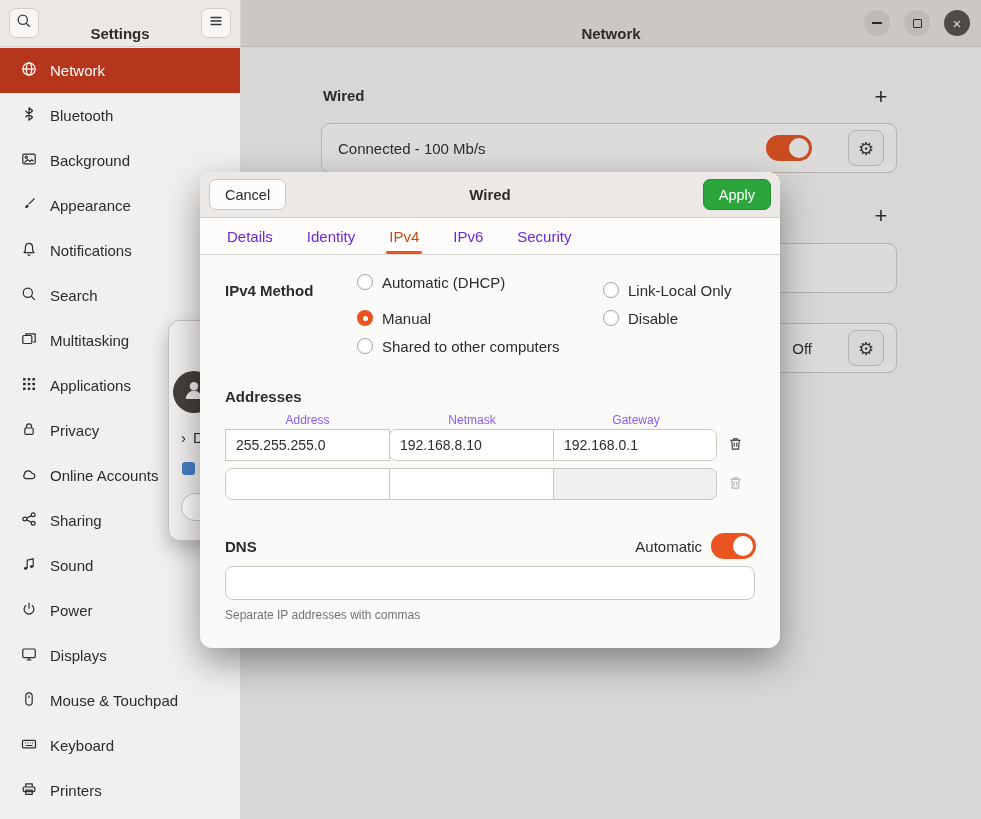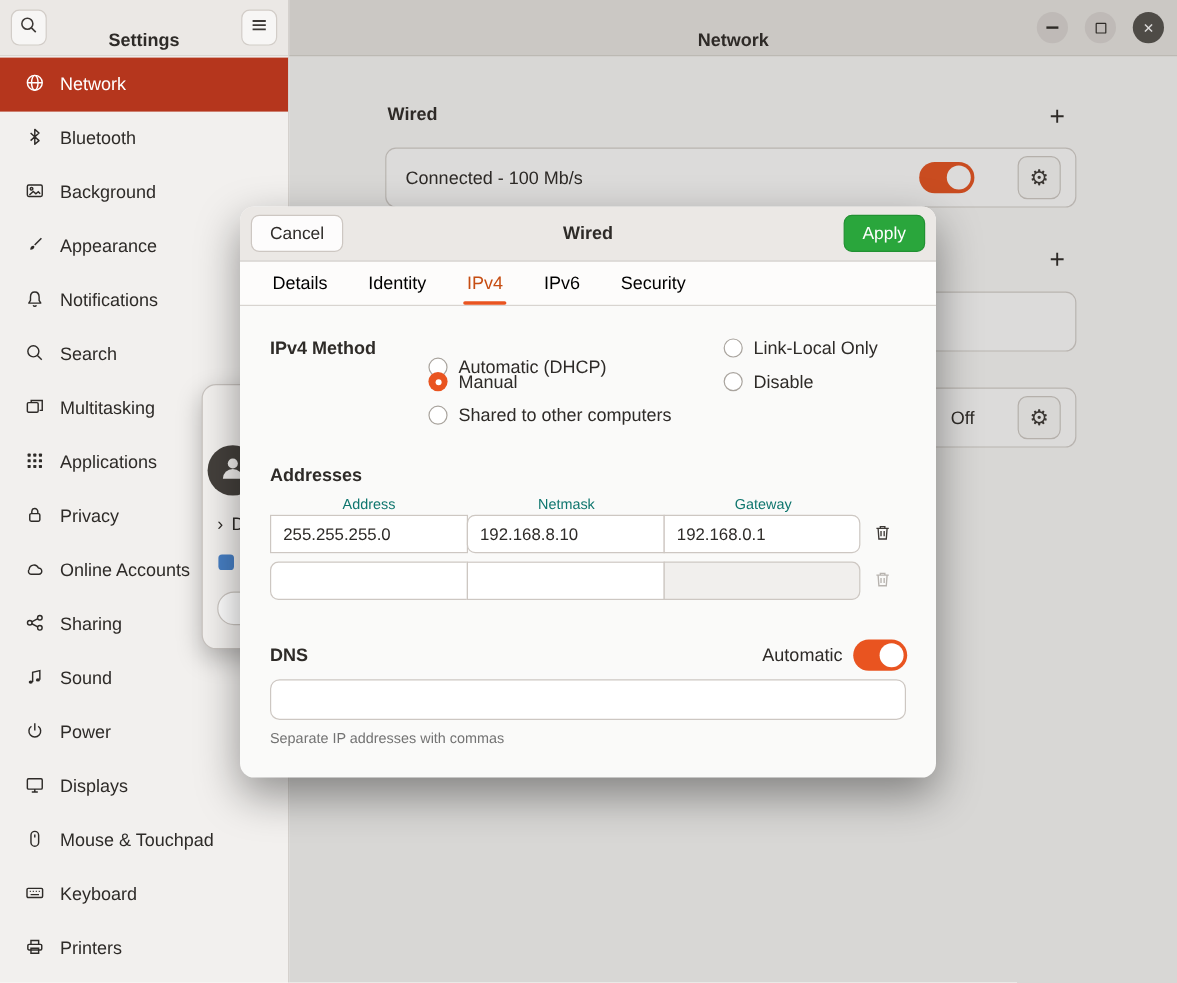--- a/index.html
+++ b/index.html
@@ -45,30 +45,30 @@
   .bgd-pill { position: absolute; left: 12px; top: 172px; width: 150px; height: 28px; border-radius: 14px; background: #fff; border: 1px solid #ccc7c2; }
 
   
   .dialog { position: absolute; left: 200px; top: 172px; width: 580px; height: 476px; background: #fafaf9; border-radius: 12px; z-index: 6; box-shadow: 0 14px 36px rgba(0,0,0,0.4); overflow: hidden; }
   .dlg-hdr { height: 46px; background: #ebe8e5; border-bottom: 1px solid #d5d1cd; display: flex; align-items: center; padding: 0 9px; position: relative; }
   .dlg-title { position: absolute; left: 0; right: 0; text-align: center; font-weight: 700; font-size: 15px; pointer-events: none; }
   .btn { height: 31px; padding: 0 15px; border-radius: 7px; font-size: 14.5px; display: flex; align-items: center; position: relative; z-index: 1; }
   .btn-cancel { background: #fdfcfc; border: 1px solid #cdc7c2; color: #2e2b28; }
   .btn-apply { margin-left: auto; background: #2aa63c; border: 1px solid #219132; color: #fff; }
   .dlg-tabs { height: 37px; background: #fdfcfb; border-bottom: 1px solid #d8d4d0; display: flex; align-items: stretch; padding-left: 10px; }
-  .tab { padding: 0 17px; display: flex; align-items: center; font-size: 15px; position: relative; color: #000000; }
+  .tab { padding: 0 17px; display: flex; align-items: center; font-size: 15px; position: relative; color: #6d28d9; }
   .tab.active { color: #c64d12; }
   .tab.active::after { content: ""; position: absolute; left: 14px; right: 14px; bottom: 0; height: 3px; background: #e95420; border-radius: 2px; }
   .dlg-body { position: relative; height: 392px; }
   .bold-label { position: absolute; font-weight: 700; font-size: 15px; }
   .radio { position: absolute; display: flex; align-items: center; gap: 9px; font-size: 15px; height: 22px; }
   .rdot { width: 16px; height: 16px; border-radius: 50%; border: 1.5px solid #a9a49e; background: #fff; flex-shrink: 0; position: relative; }
   .radio.sel .rdot { border: none; background: #e95420; }
   .radio.sel .rdot::after { content: ""; position: absolute; left: 5.5px; top: 5.5px; width: 5px; height: 5px; border-radius: 50%; background: #fff; }
-  .col-hd { position: absolute; font-size: 12px; color: #0f766e; text-align: center; }
+  .col-hd { position: absolute; font-size: 12px; color: #8b5cf6; text-align: center; }
   .addr-row { position: absolute; left: 25px; display: flex; }
   .addr-input { width: 165px; height: 32px; border: 1px solid #cdc7c2; background: #fff; font-family: "Liberation Sans", sans-serif; font-size: 14px; padding: 0 10px; color: #2e2b28; outline: none; }
   .addr-input + .addr-input { margin-left: -1px; }
   .addr-input.first { border-radius: 7px 0 0 7px; }
   .addr-input.last { border-radius: 0 7px 7px 0; width: 164px; }
   .addr-input.dis { background: #f1efed; }
   .trash-btn { position: absolute; width: 28px; height: 28px; display: flex; align-items: center; justify-content: center; background: transparent; border: none; color: #3d3936; }
   .trash-btn.dis { color: #b7b3af; }
   .dns-right { position: absolute; right: 24px; top: 278px; height: 26px; display: flex; align-items: center; gap: 9px; font-size: 15px; }
   .toggle.sm { width: 45px; }
@@ -297,21 +297,21 @@
       <div class="tab">Details</div>
       <div class="tab">Identity</div>
       <div class="tab active">IPv4</div>
       <div class="tab">IPv6</div>
       <div class="tab">Security</div>
     </div>
 
     <div class="dlg-body">
       <div class="bold-label" style="left:25px;top:27px;">IPv4 Method</div>
 
-      <div class="radio" style="left:157px;top:40px;">
+      <div class="radio" style="left:157px;top:16px;">
         <span class="rdot"></span>
         <span>Automatic (DHCP)</span>
       </div>
       <div class="radio sel" style="left:157px;top:52px;">
         <span class="rdot"></span>
         <span>Manual</span>
       </div>
       <div class="radio" style="left:157px;top:80px;">
         <span class="rdot"></span>
         <span>Shared to other computers</span>

